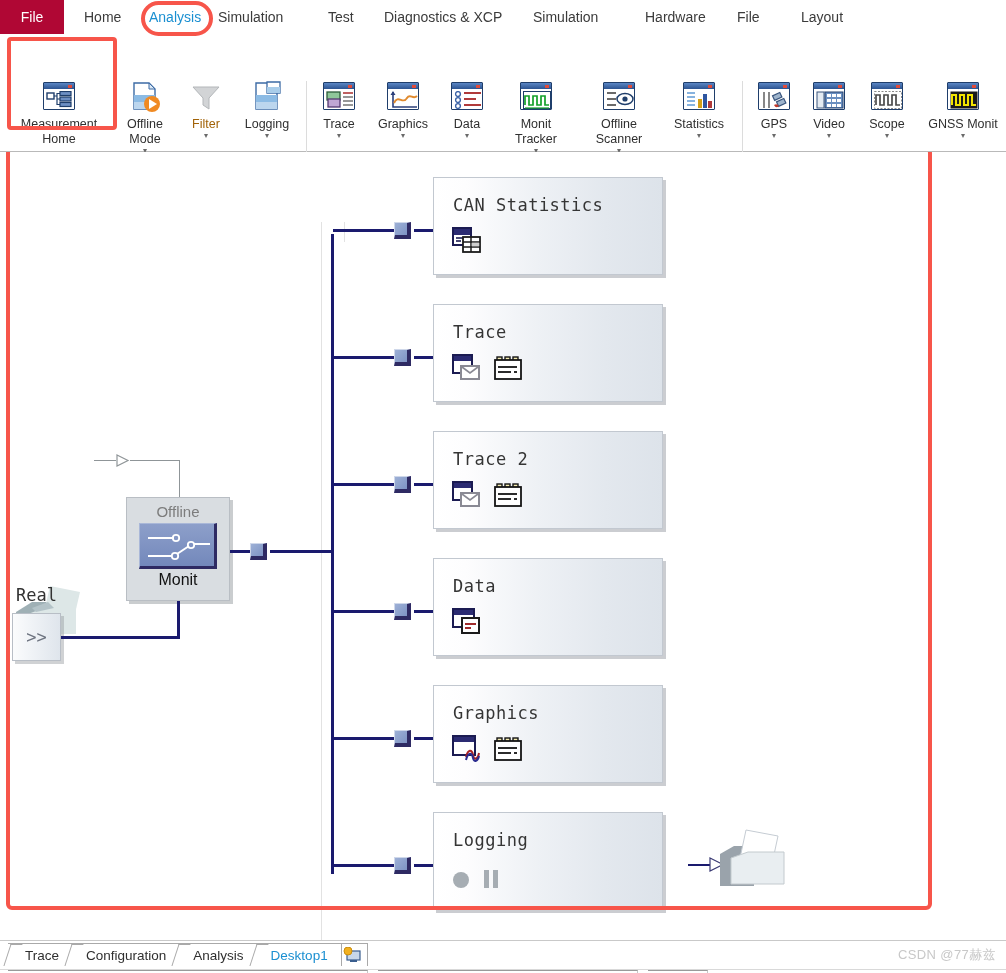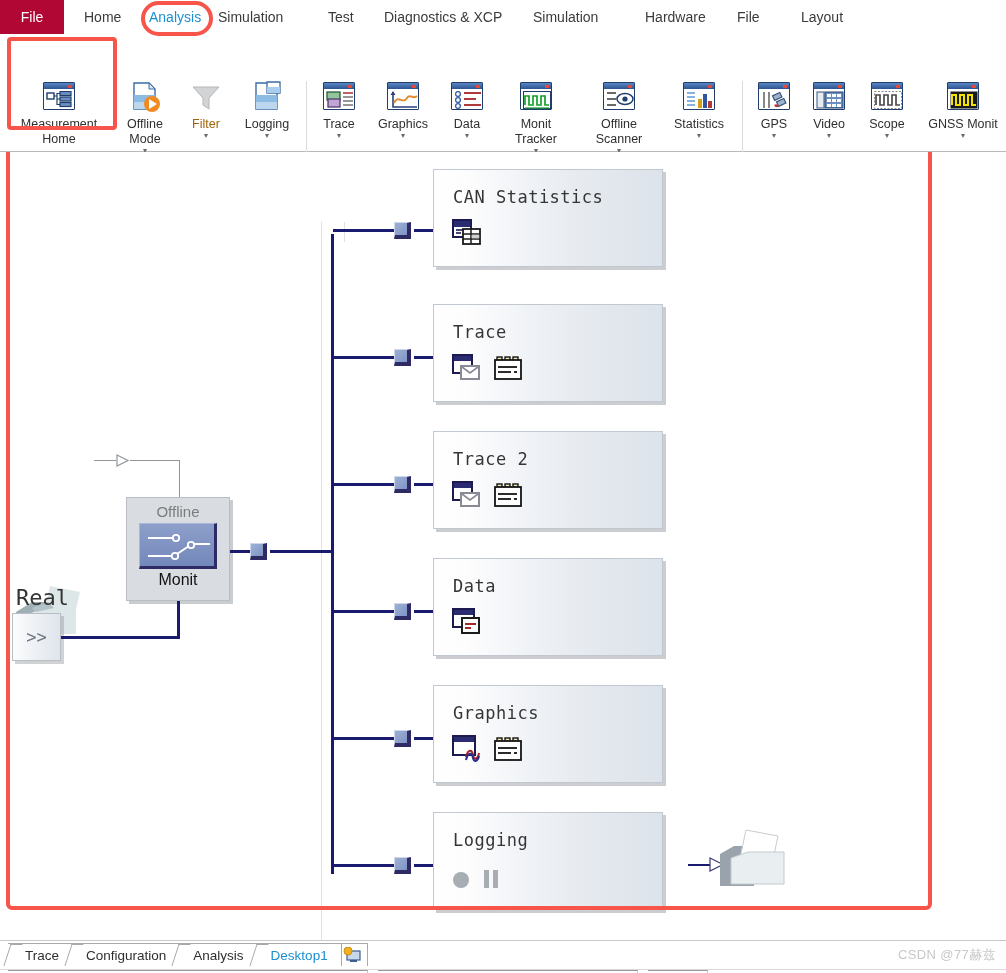--- a/index.html
+++ b/index.html
@@ -189,21 +189,21 @@
     background: linear-gradient(90deg,#fbfcfd,#dfe5ec);
     border: 1px solid #b8bec6;
     box-shadow: 3px 3px 0 rgba(150,155,160,0.45);
     display:flex; align-items:center; justify-content:center;
     font-family: "DejaVu Sans Mono","Liberation Mono", monospace;
     font-size: 17px; color: #6e7480;
   }
   .caption-mono {
     position: absolute;
     font-family: "DejaVu Sans Mono","Liberation Mono", monospace;
-    font-size: 22px; color: #333333;
+    font-size: 17px; color: #333333;
     white-space: nowrap;
   }
 
   
   .arrowhead {
     position: absolute;
     width: 0; height: 0;
     border-top: 6px solid transparent;
     border-bottom: 6px solid transparent;
   }
@@ -585,21 +585,21 @@
         <div class="wire" style="left: 414px; top: 458px; width: 20px; height: 3px;"></div>
         <div class="wire" style="left: 333px; top: 585px; width: 62px; height: 3px;"></div>
         <div class="node" style="left: 394px; top: 578px;"></div>
         <div class="wire" style="left: 414px; top: 585px; width: 20px; height: 3px;"></div>
         <div class="wire" style="left: 333px; top: 712px; width: 62px; height: 3px;"></div>
         <div class="node" style="left: 394px; top: 705px;"></div>
         <div class="wire" style="left: 414px; top: 712px; width: 20px; height: 3px;"></div>
       </div>
 
     <div id="blocks">
-        <div class="block" style="left: 433px; top: 17px; text-align: center;">
+        <div class="block" style="left: 433px; top: 25px; text-align: center;">
           <div class="title">CAN Statistics</div>
           <div class="icons">
             <div style="position: relative;"><svg width="30" height="27" viewBox="0 0 30 27">
                 <rect x="1" y="1" width="18" height="17" fill="#ffffff" stroke="#1b1b52" stroke-width="2"></rect>
                 <rect x="2" y="2" width="16" height="6" fill="#2b2b72"></rect>
                 <line x1="4" y1="11" x2="12" y2="11" stroke="#1b1b52" stroke-width="1.6"></line>
                 <line x1="4" y1="14" x2="9" y2="14" stroke="#1b1b52" stroke-width="1.6"></line>
                 <rect x="11" y="10" width="17" height="15" fill="#ffffff" stroke="#1b1b1b" stroke-width="1.8"></rect>
                 <line x1="11" y1="15" x2="28" y2="15" stroke="#1b1b1b" stroke-width="1.5"></line>
                 <line x1="11" y1="20" x2="28" y2="20" stroke="#1b1b1b" stroke-width="1.5"></line>

